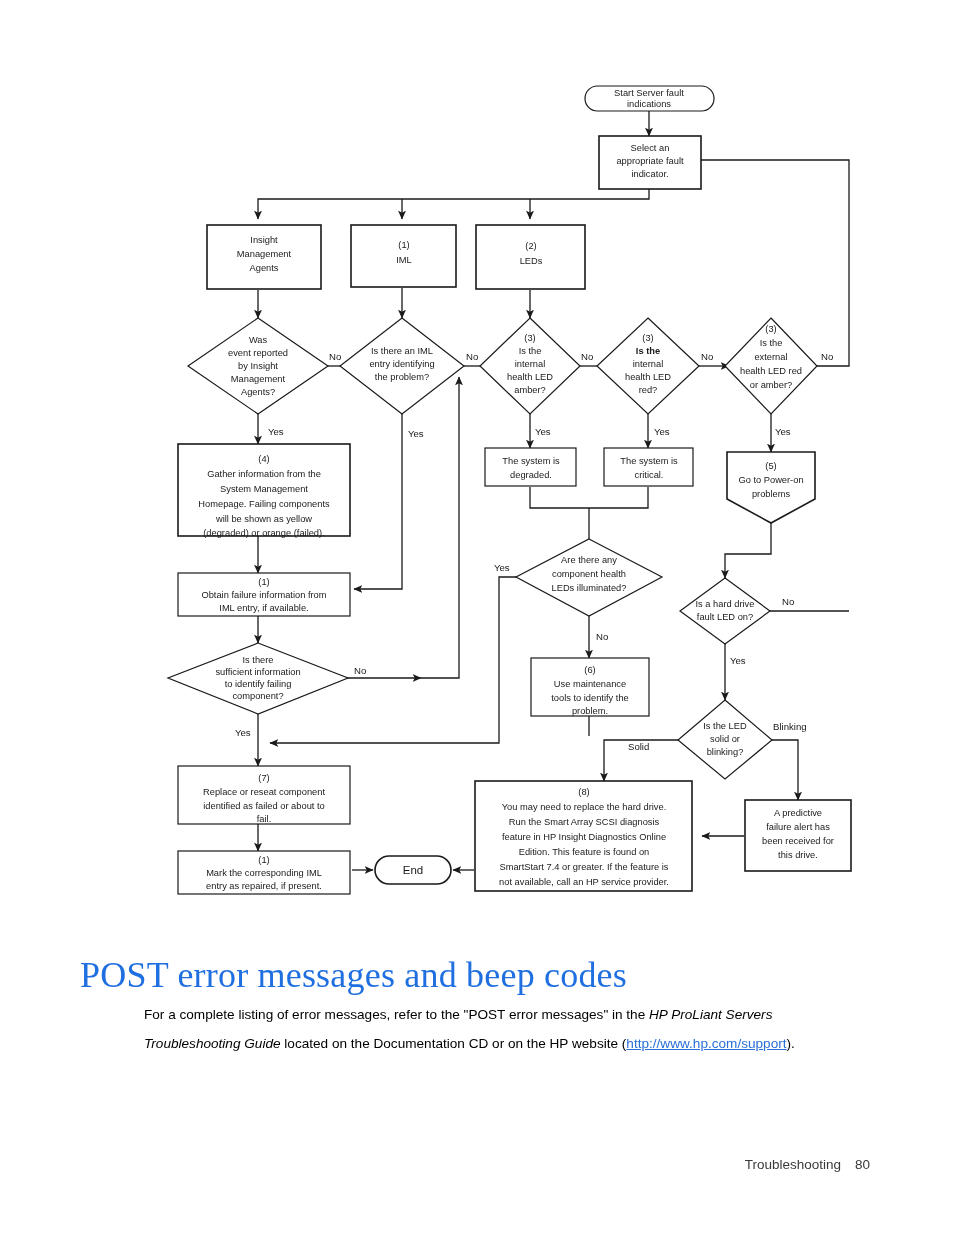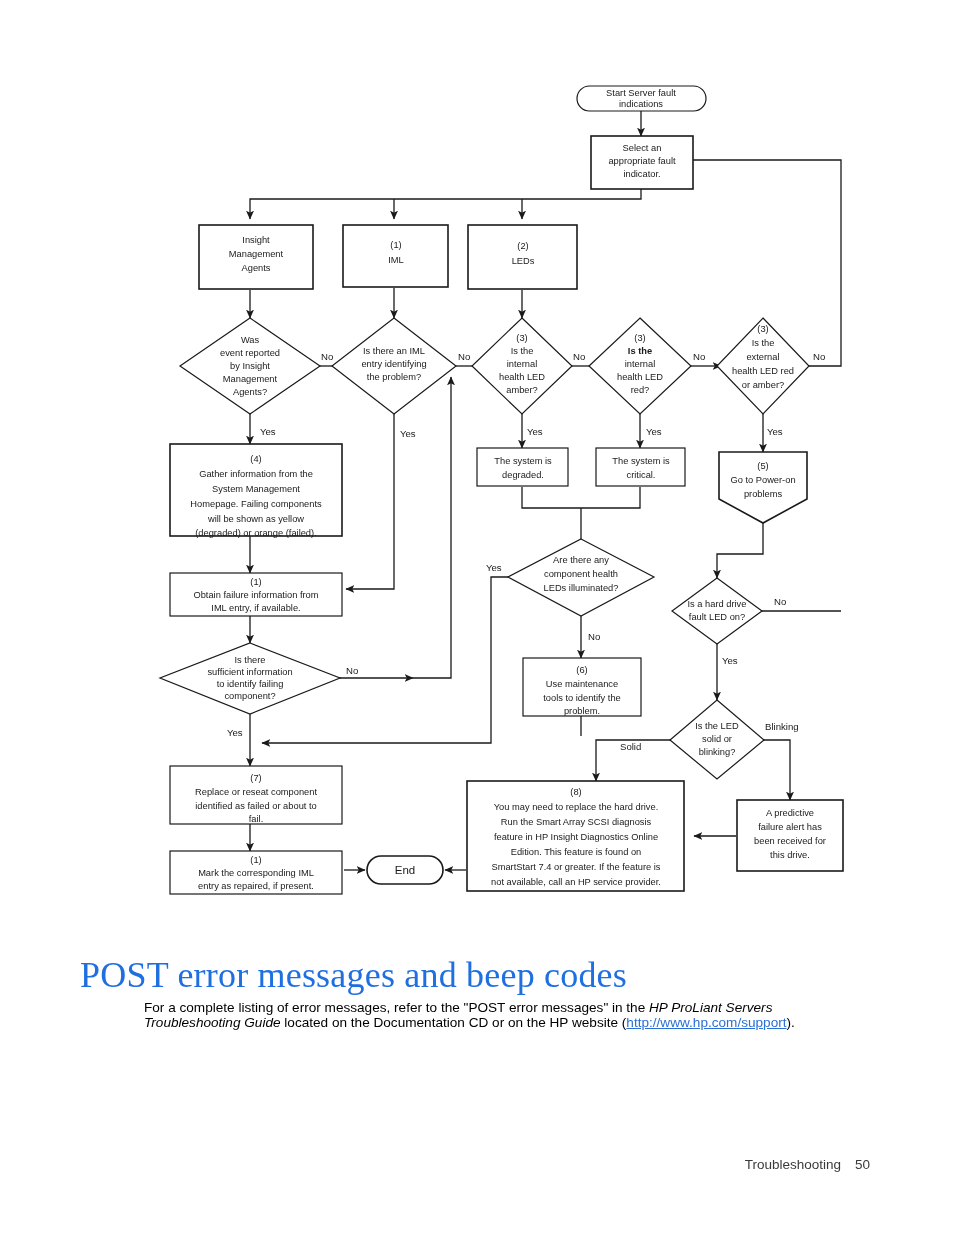--- a/index.html
+++ b/index.html
@@ -17,21 +17,21 @@
   }
 
   #page {
     position: absolute;
     inset: 0;
   }
 
   
   #flowchart-wrap {
     position: absolute;
-    left: 8px;
+    left: 16px;
     top: 0;
     width: 852px;
     height: 910px;
     text-align: right;
   }
   #flowchart {
     position: absolute;
     left: 0;
     top: 0;
   }
@@ -73,21 +73,21 @@
     letter-spacing: 0.2px;
     white-space: nowrap;
   }
   #body-para {
     position: absolute;
     left: 144px;
     top: 986px;
     width: 710px;
     font-family: "Liberation Sans", sans-serif;
     font-size: 13.6px;
-    line-height: 15px;
+    line-height: 29px;
     color: #000000;
   }
   #body-para i { font-style: italic; }
   #body-para .link {
     color: #2a6fd6;
   }
   #footer {
     position: absolute;
     left: 0;
     top: 1157px;
@@ -391,16 +391,16 @@
       </g>
 
     </svg>
   </div>
 
   <h1 id="heading">POST error messages and beep codes</h1>
 
   <p id="body-para"><span>For a complete listing of error messages, refer to the "POST error messages" in the </span><i>HP ProLiant Servers Troubleshooting Guide</i><span> located on the Documentation CD or on the HP website (</span><a class="link" href="#">http://www.hp.com/support</a><span>).</span></p>
 
   <div id="footer">
-    <span>Troubleshooting</span><span class="pg">50</span>
+    <span>Troubleshooting</span><span class="pg">80</span>
   </div>
 
 </div>
 
 </body></html>

